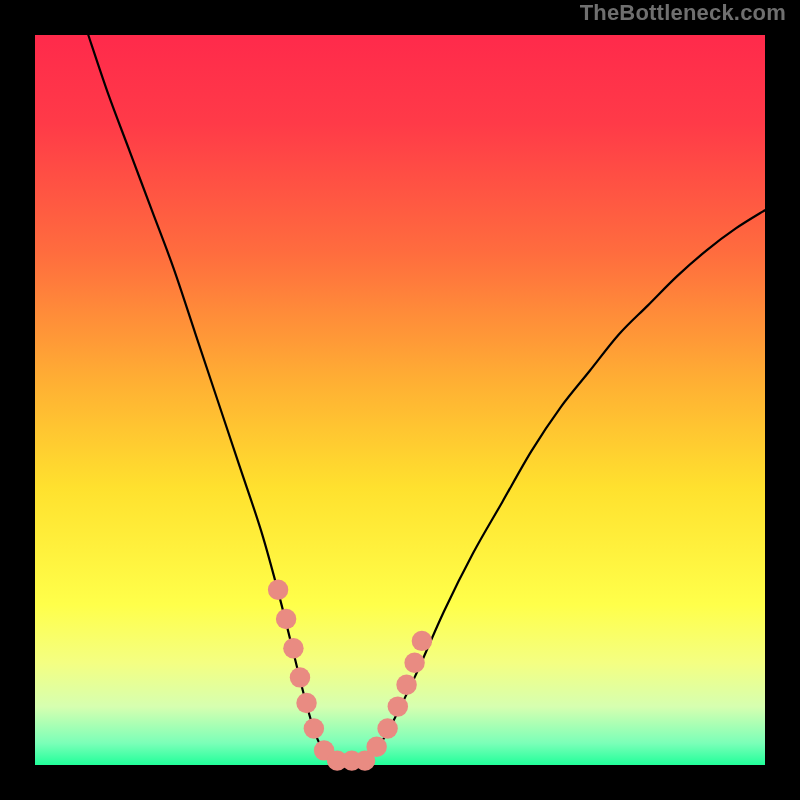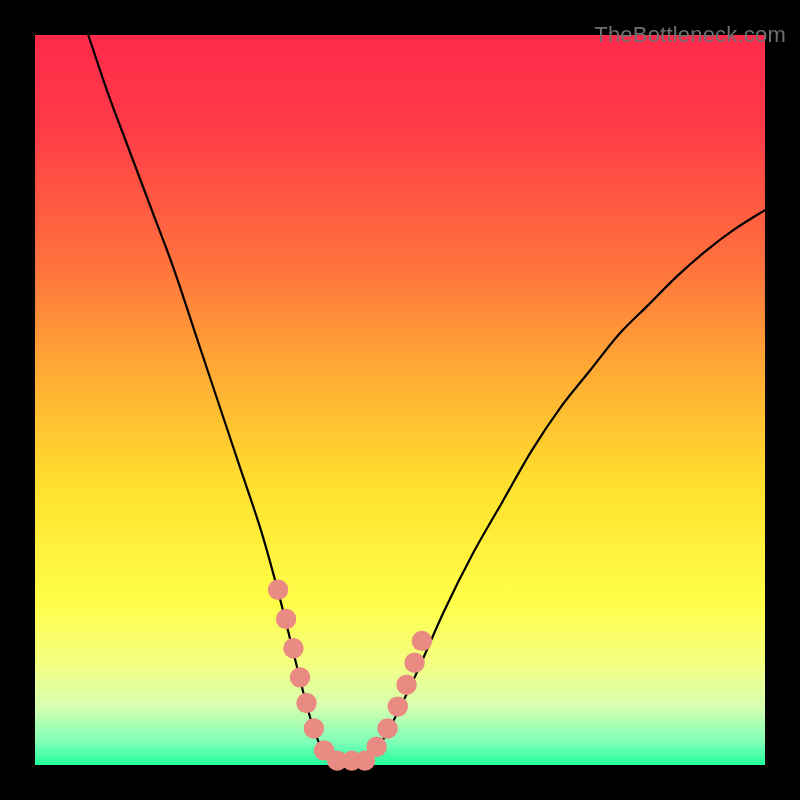--- a/index.html
+++ b/index.html
@@ -12,25 +12,25 @@
     font-family: Arial, Helvetica, sans-serif;
   }
   .stage {
     position: relative;
     width: 800px;
     height: 800px;
     background: #000;
   }
   .watermark {
     position: absolute;
-    top: 22px;
+    top: 0;
     right: 14px;
     color: #6f6f6f;
     font-size: 22px;
-    font-weight: 400;
+    font-weight: 700;
     letter-spacing: 0.2px;
     z-index: 50;
   }
   svg.plot {
     position: absolute;
     top: 0;
     left: 0;
   }
 </style>
 </head>

